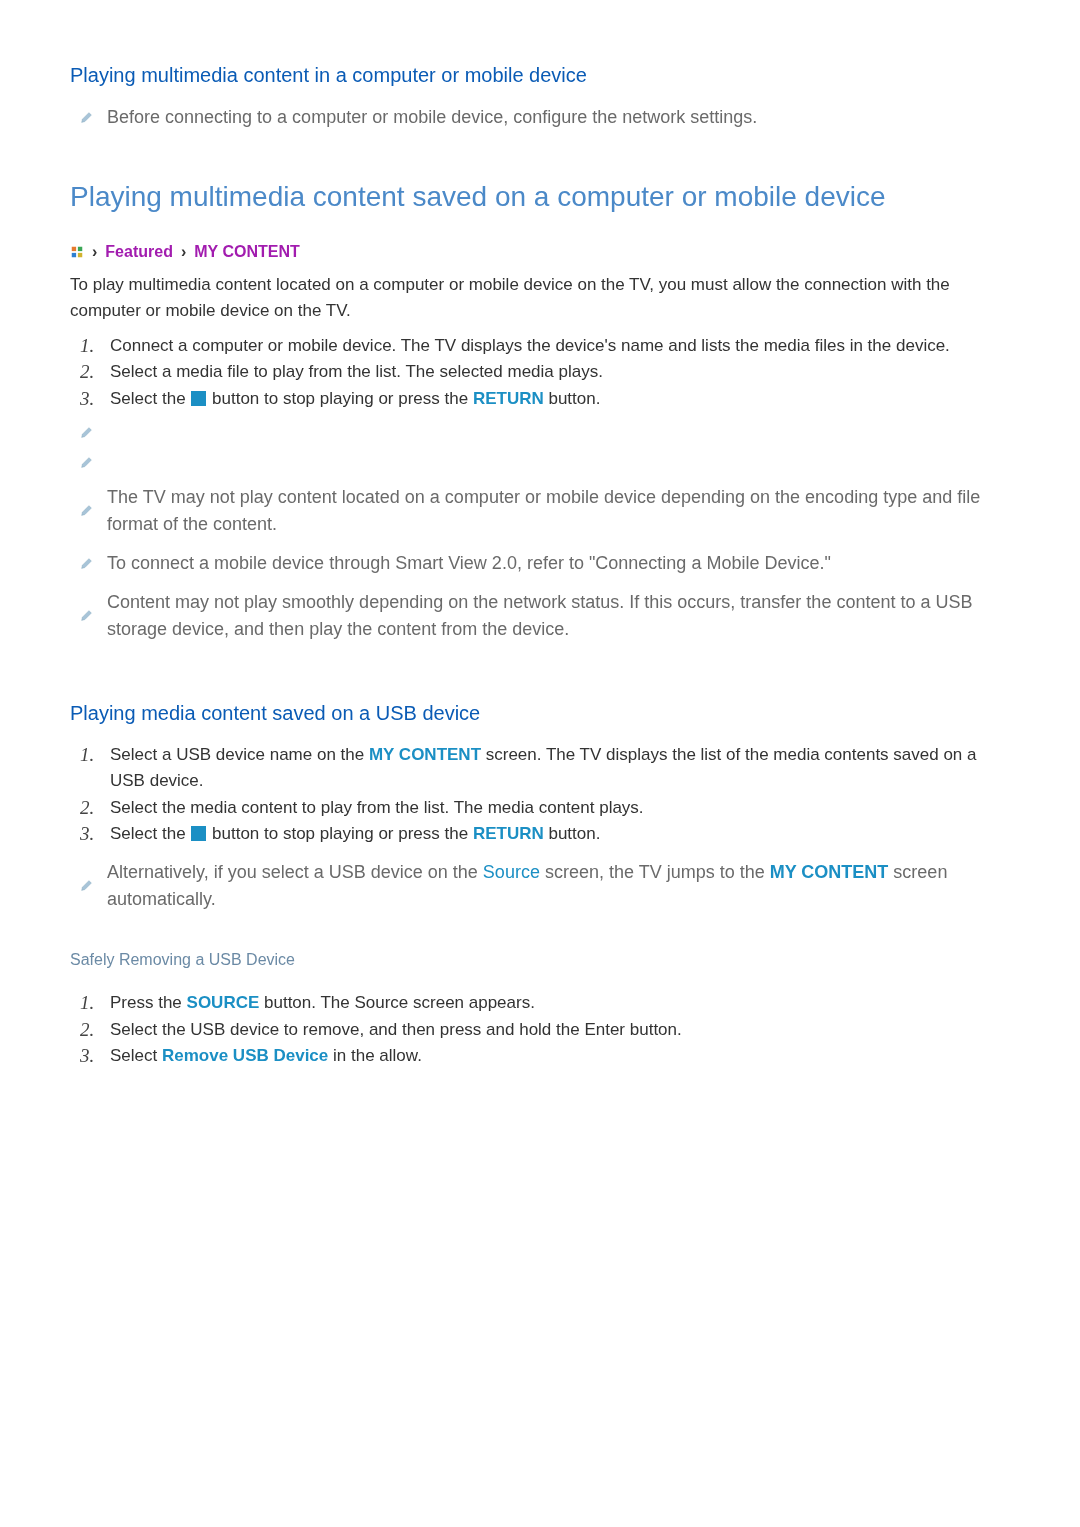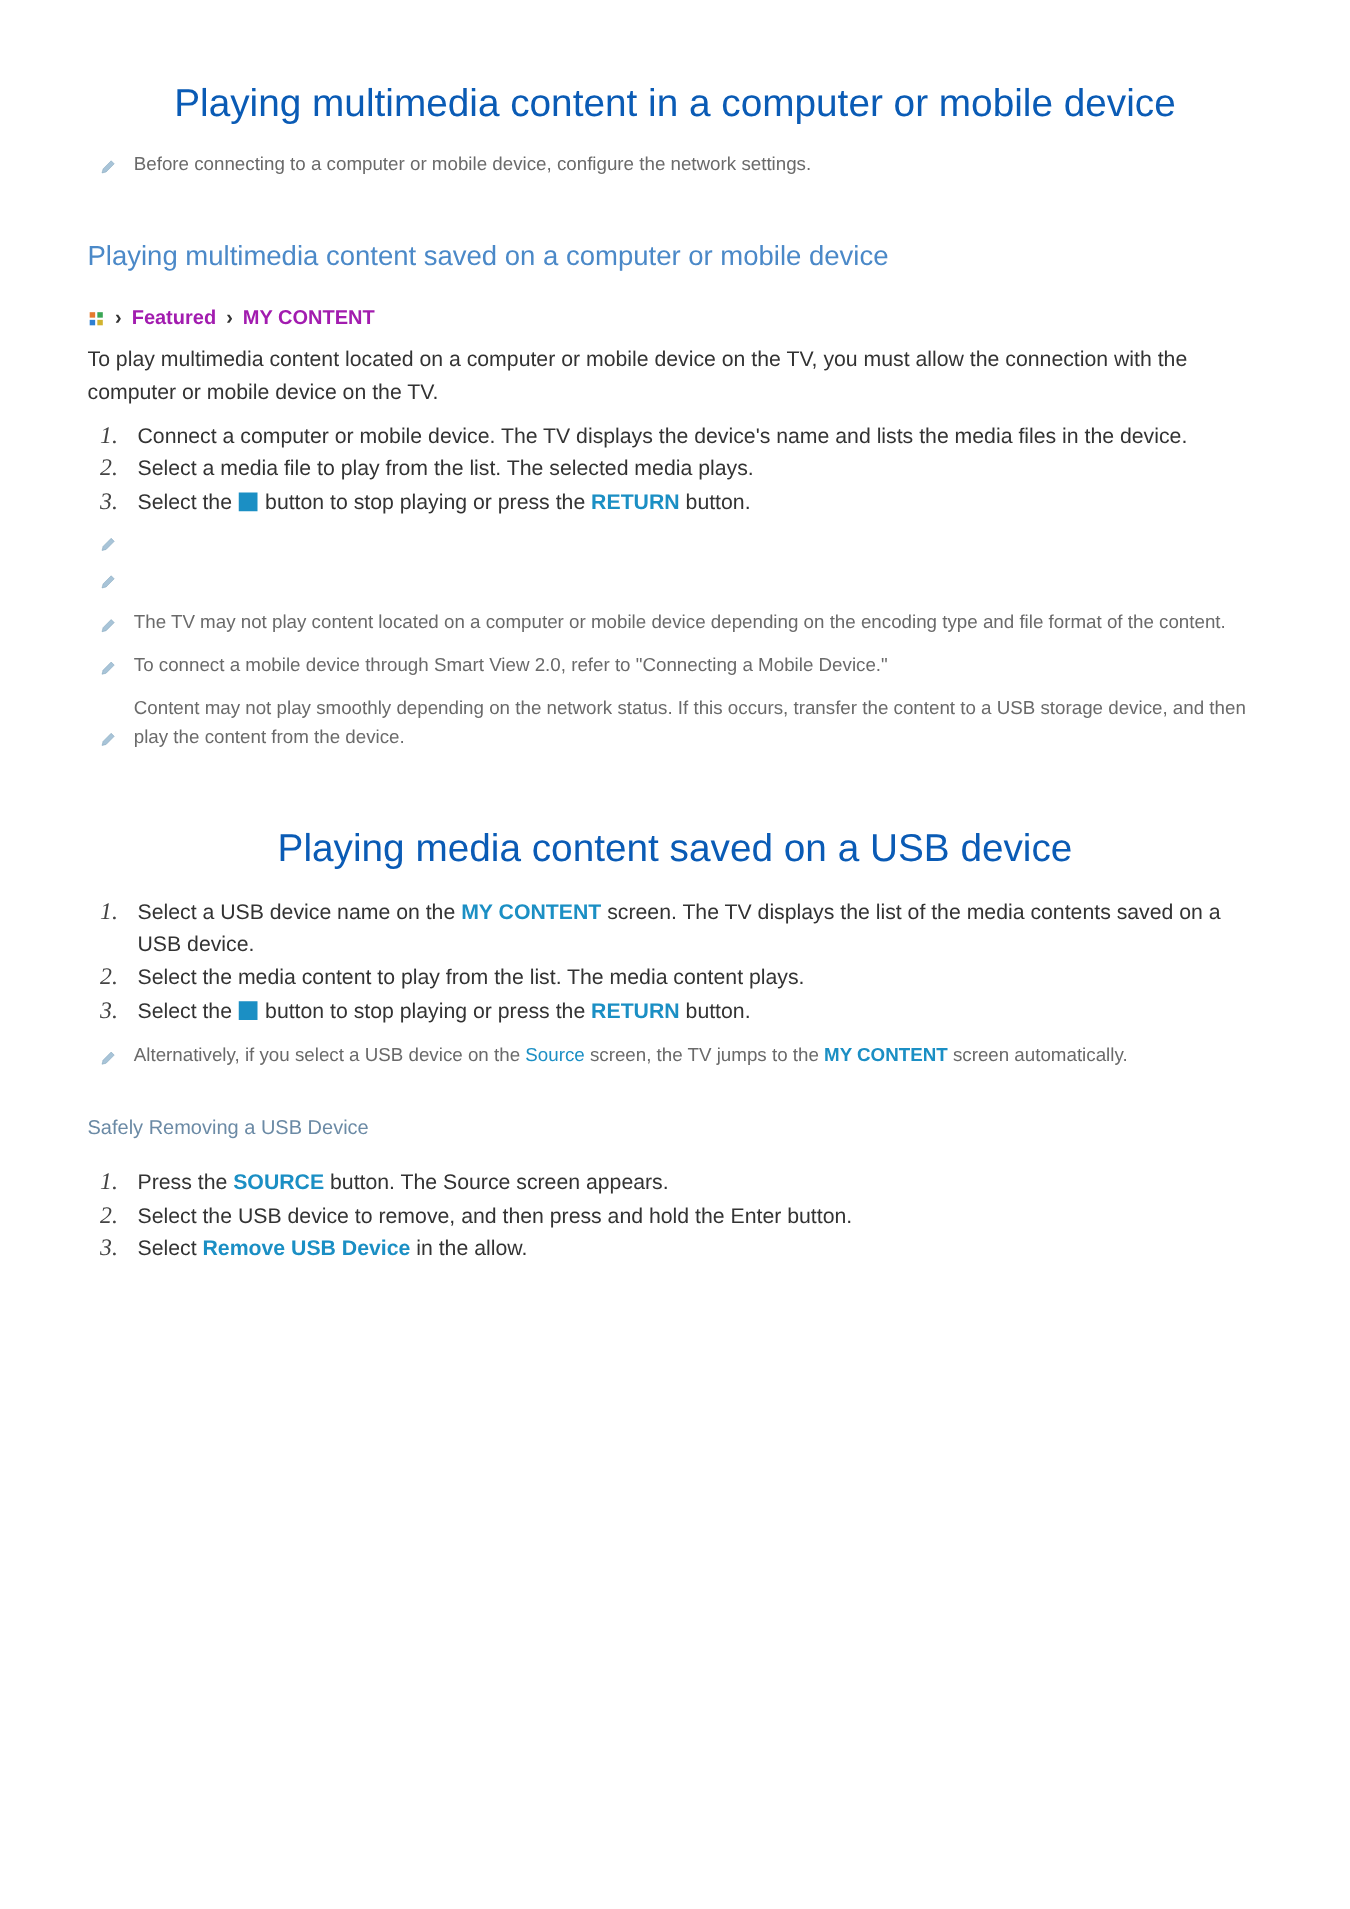--- a/index.html
+++ b/index.html
@@ -7,45 +7,44 @@
       font-family: Arial, Helvetica, sans-serif;
       background: #fff;
       width: 1080px;
       padding: 60px 70px 40px 70px;
       color: #333;
       font-size: 17px;
       line-height: 1.5;
     }
     h1 {
       color: #0a5bb5;
-      font-size: 31px;
+      font-size: 20px;
       font-weight: normal;
       margin-bottom: 14px;
-      text-align: center;
     }
     h2 {
       color: #4b89c8;
-      font-size: 22px;
+      font-size: 28px;
       font-weight: normal;
       margin-top: 45px;
       margin-bottom: 22px;
     }
     h3 {
       color: #6b8aa5;
       font-size: 16px;
       font-weight: normal;
       margin-top: 35px;
       margin-bottom: 18px;
     }
     .note {
       display: flex;
-      align-items: flex-end;
+      align-items: center;
       gap: 14px;
       color: #6a6a6a;
-      font-size: 15px;
+      font-size: 18px;
       margin: 12px 0 12px 10px;
     }
     .note-icon {
       flex-shrink: 0;
       width: 13px;
       height: 16px;
       margin-top: 2px;
     }
     .note-icon svg { display: block; }
     .breadcrumb {

